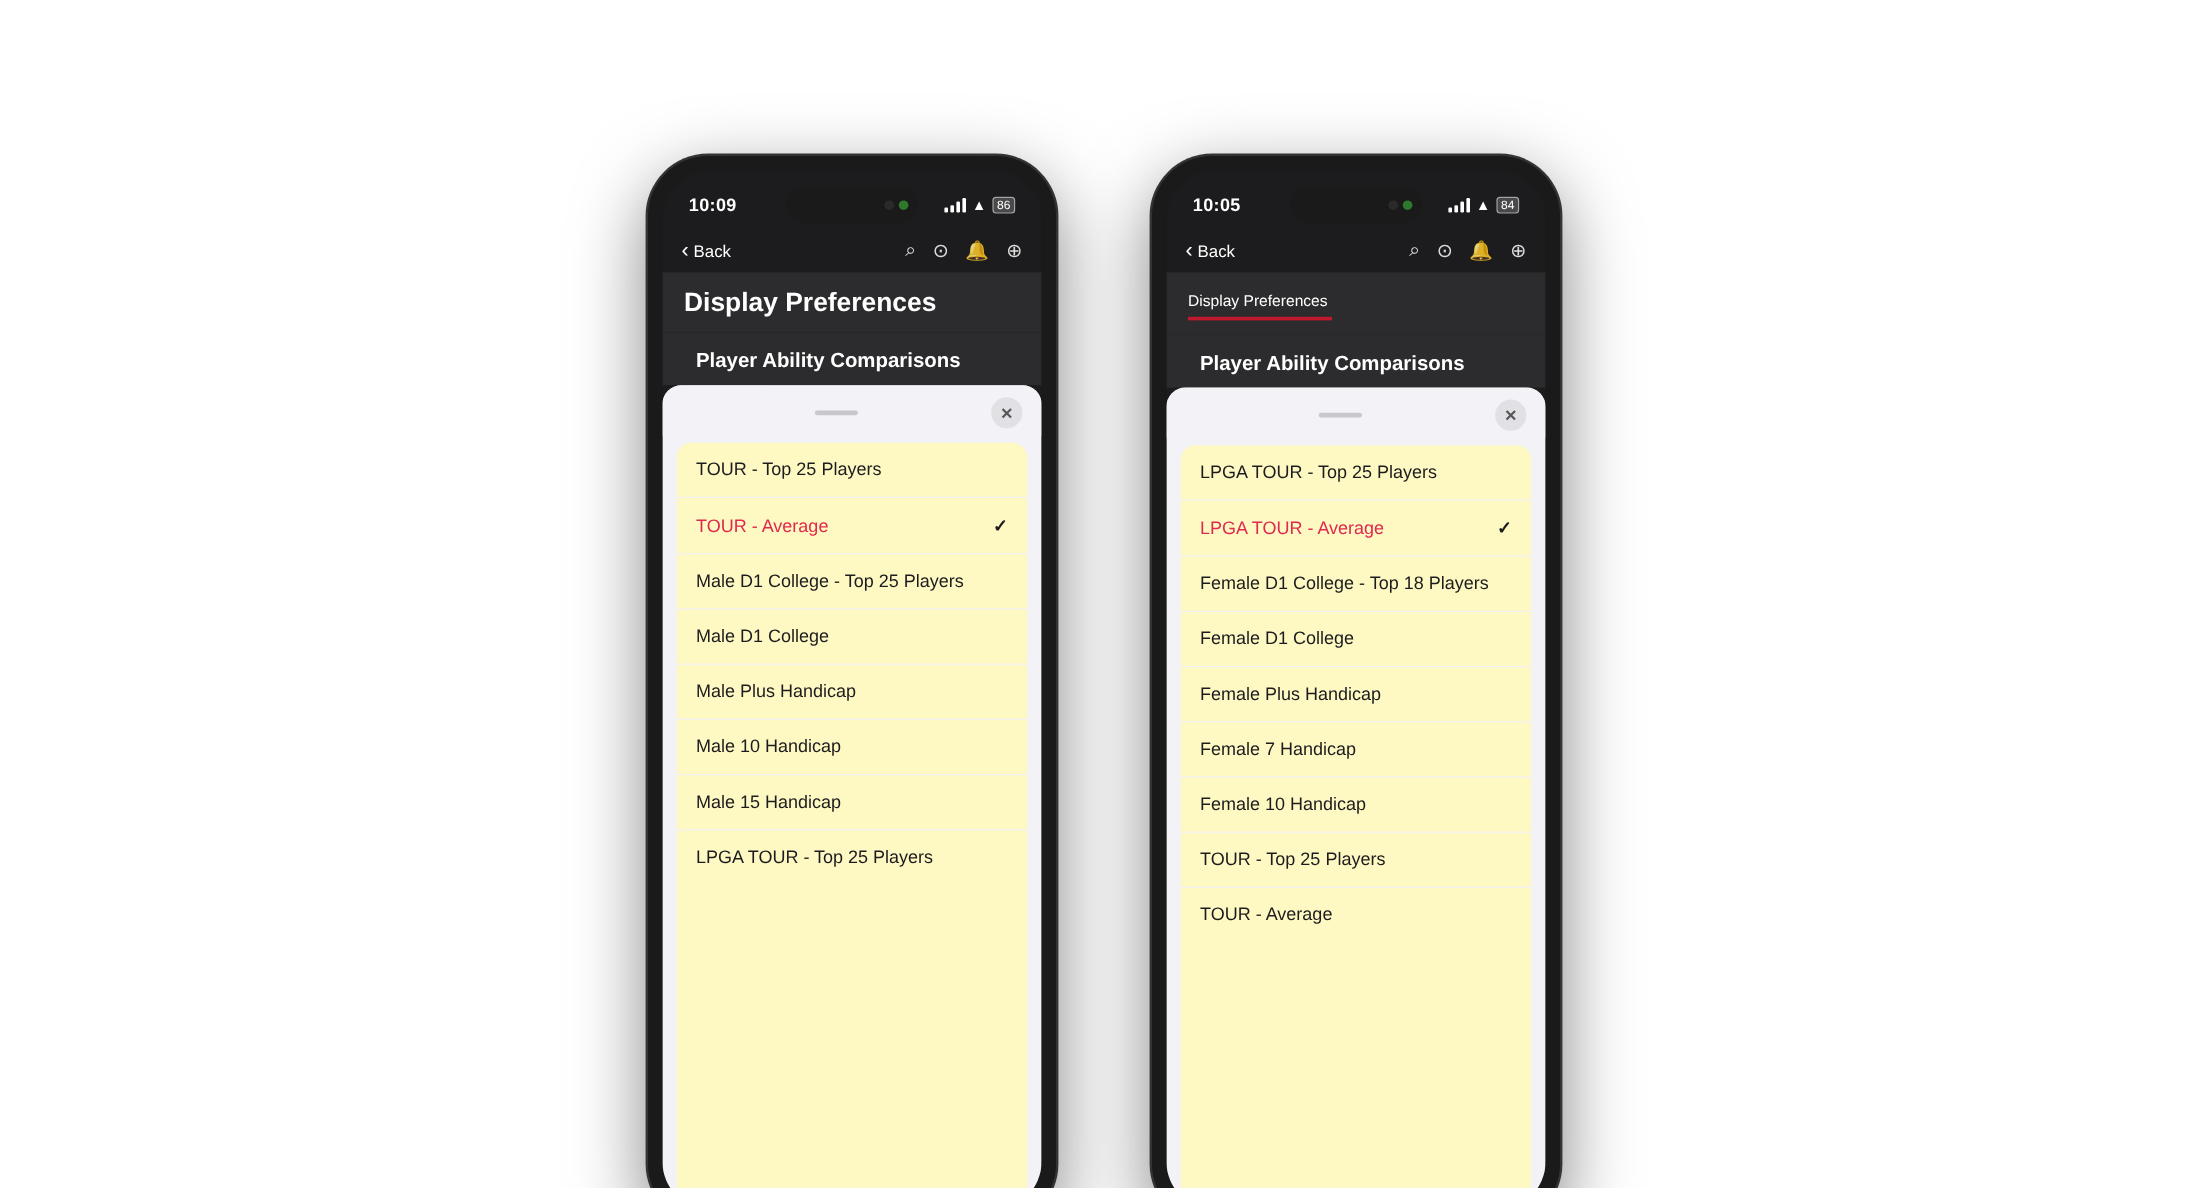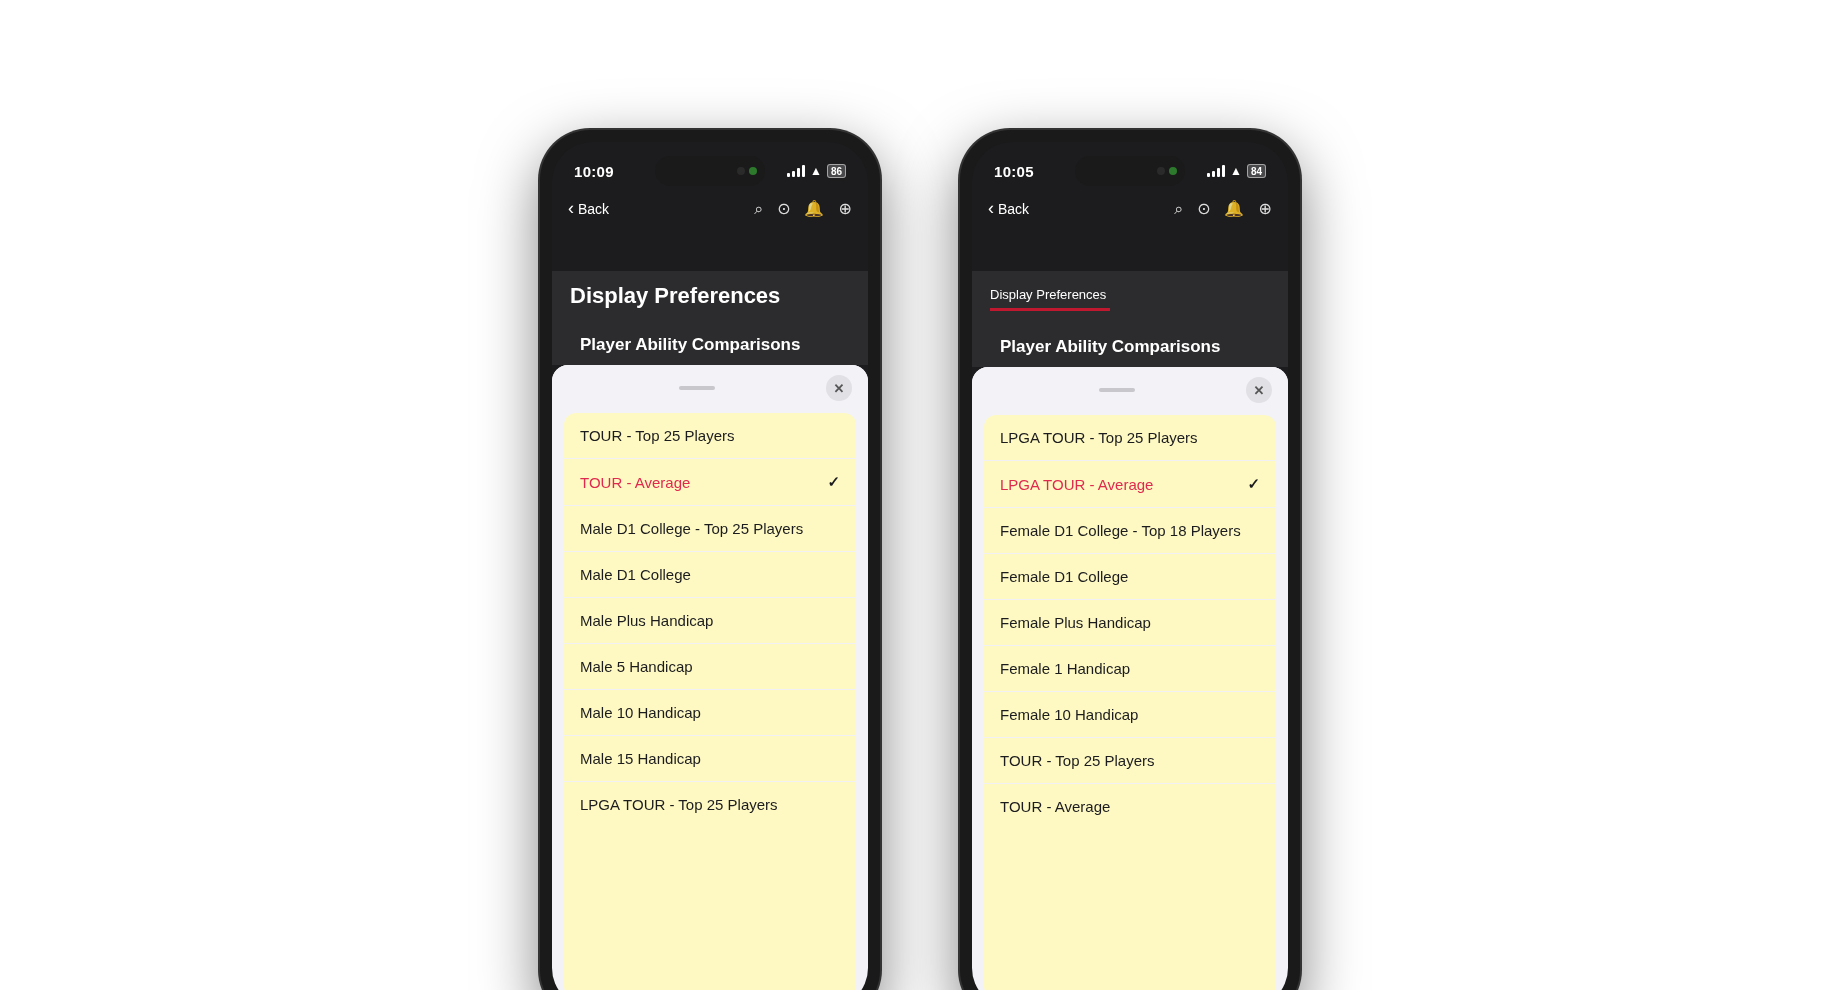--- a/index.html
+++ b/index.html
@@ -111,21 +111,21 @@
 
     .battery-box {
       display: flex;
       align-items: center;
       gap: 3px;
       background: rgba(255,255,255,0.2);
       border: 1.5px solid rgba(255,255,255,0.5);
       border-radius: 3px;
       padding: 1px 3px;
       font-size: 10px;
-      font-weight: 700;
+      font-weight: 400;
       color: #ffffff;
       height: 14px;
     }
 
     
     .nav-bar {
       display: flex;
       align-items: center;
       justify-content: space-between;
       padding: 6px 16px 8px;
@@ -150,21 +150,20 @@
       color: #ffffff;
       font-size: 16px;
       opacity: 0.85;
     }
 
     
     .page-header {
       padding: 12px 18px 12px;
       background: #2c2c2e;
       flex-shrink: 0;
-      margin-top: 44px;
     }
 
     .page-title {
       color: #ffffff;
       font-size: 22px;
       font-weight: 700;
     }
 
     
     .section-header {
@@ -349,23 +348,20 @@
             <div class="sheet-item">
               <span class="sheet-item-text">Male D1 College - Top 25 Players</span>
             </div>
             <div class="sheet-item">
               <span class="sheet-item-text">Male D1 College</span>
             </div>
             <div class="sheet-item">
               <span class="sheet-item-text">Male Plus Handicap</span>
             </div>
             <div class="sheet-item">
-              <span class="sheet-item-text">Male 5 Handicap</span>
-            </div>
-            <div class="sheet-item">
               <span class="sheet-item-text">Male 10 Handicap</span>
             </div>
             <div class="sheet-item">
               <span class="sheet-item-text">Male 15 Handicap</span>
             </div>
             <div class="sheet-item">
               <span class="sheet-item-text">LPGA TOUR - Top 25 Players</span>
             </div>
           </div>
       </div>
@@ -442,21 +438,21 @@
             <div class="sheet-item">
               <span class="sheet-item-text">Female D1 College - Top 18 Players</span>
             </div>
             <div class="sheet-item">
               <span class="sheet-item-text">Female D1 College</span>
             </div>
             <div class="sheet-item">
               <span class="sheet-item-text">Female Plus Handicap</span>
             </div>
             <div class="sheet-item">
-              <span class="sheet-item-text">Female 1 Handicap</span>
+              <span class="sheet-item-text">Female 7 Handicap</span>
             </div>
             <div class="sheet-item">
               <span class="sheet-item-text">Female 10 Handicap</span>
             </div>
             <div class="sheet-item">
               <span class="sheet-item-text">TOUR - Top 25 Players</span>
             </div>
             <div class="sheet-item">
               <span class="sheet-item-text">TOUR - Average</span>
             </div>

